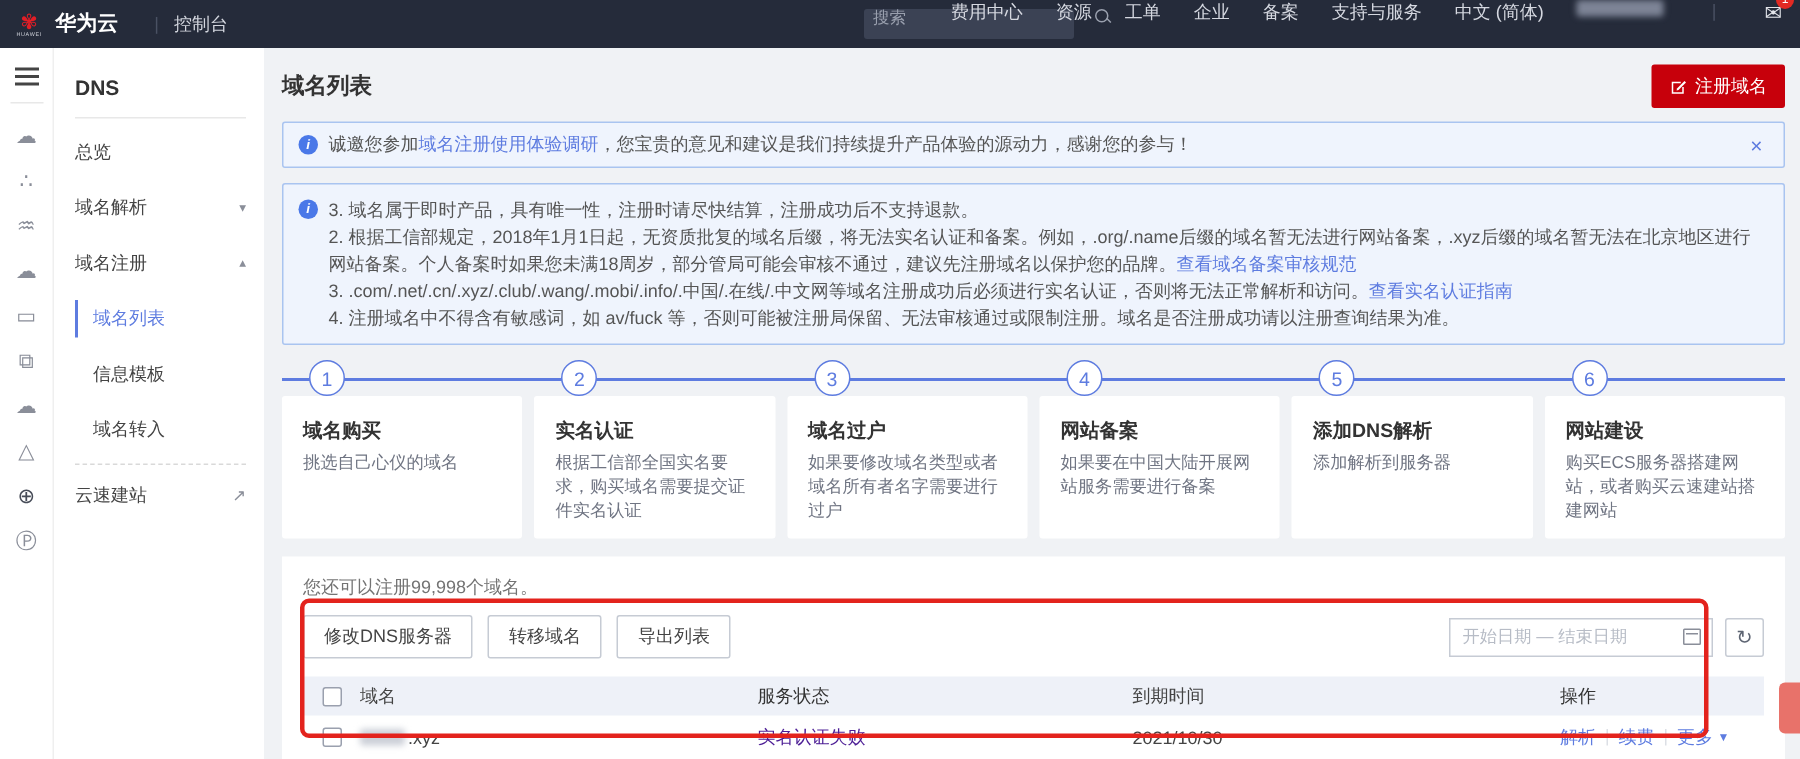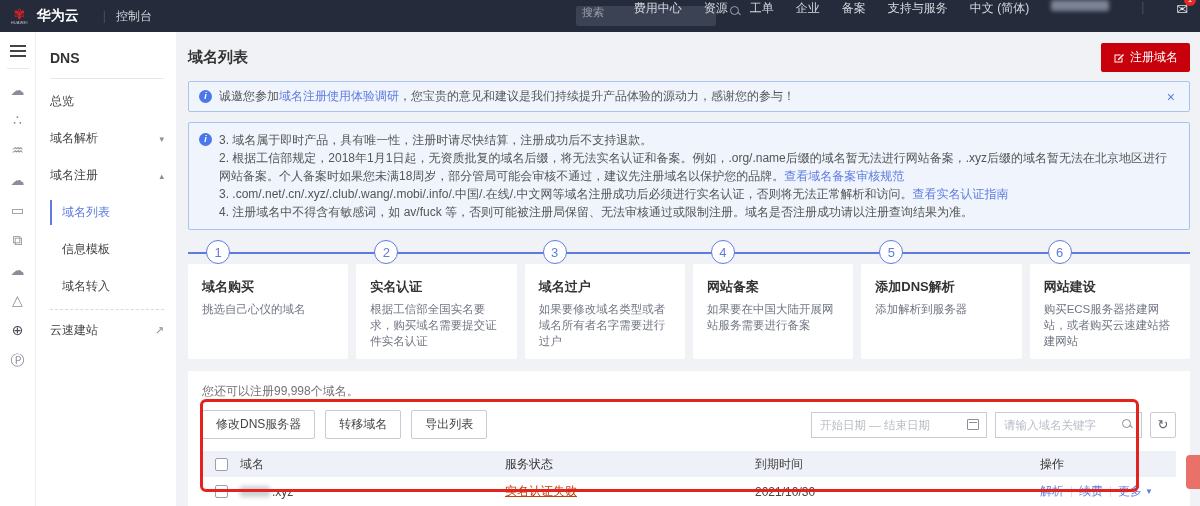--- a/index.html
+++ b/index.html
@@ -97,21 +97,21 @@
                  color:#5e6573; font-size:13px; cursor:pointer; line-height:24px; text-align:center; }
   .dtable { margin-top:12px; font-size:12px; }
   .trow { display:flex; align-items:center; height:30px; border-bottom:1px solid #eeeeee; }
   .thead { background:#eef1f8; border-bottom:none; height:26px; color:#333;justify-content:center; }
   .c-check { flex:none; width:38px; display:flex; justify-content:center; }
   .checkbox { width:13px; height:13px; border:1px solid #9aa0ae; border-radius:2px; background:#fff; cursor:pointer; }
   .c-domain { flex:none; width:265px; display:flex; align-items:center; color:#444; }
   .c-status { flex:none; width:250px; }
   .c-expire { flex:none; width:285px; color:#444; }
   .c-actions { flex:1; display:flex; align-items:center; }
-  .status-red { color:#c2410c;text-decoration:underline; }
+  .status-red { color:#4c1d95; }
   .blur-pill { width:30px; height:11px; background:#ccd0d8; border-radius:2px; filter:blur(2px); margin-right:2px; }
   .act-link { color:#5e7ce0; font-size:12px; cursor:pointer; }
   .act-sep { width:1px; height:11px; background:#dcdfe5; margin:0 7px; }
   .more-chev { font-size:8px; color:#5e7ce0; margin-left:3px; }
   
   .annotation { position:absolute; left:24px; top:367px; width:939px; height:93px;
                 border:3px solid #e3231d; border-radius:6px; pointer-events:none; z-index:6; }
   .feedback-widget { position:absolute; right:0; top:423px; width:14px; height:34px;
                      background:#e8726a; border-radius:4px 0 0 4px; z-index:7; cursor:pointer; }
 </style>
@@ -266,24 +266,20 @@
   <div class="panel">
     <div class="quota">您还可以注册99,998个域名。</div>
     <div class="toolbar">
       <button class="tool-btn">修改DNS服务器</button>
       <button class="tool-btn">转移域名</button>
       <button class="tool-btn">导出列表</button>
       <div class="toolbar-right">
         <div class="filter-box date-box">
           <input placeholder="开始日期 — 结束日期" style="">
           <span class="cal-ic"></span>
-        </div>
-        <div class="filter-box kw-box">
-          <input placeholder="请输入域名关键字" style="">
-          <span class="mag2"></span>
         </div>
         <button class="refresh-btn"><span>↻</span></button>
       </div>
     </div>
 
     <div class="dtable">
       <div class="trow thead">
         <span class="c-check">
             <span class="checkbox"></span>
           </span>

